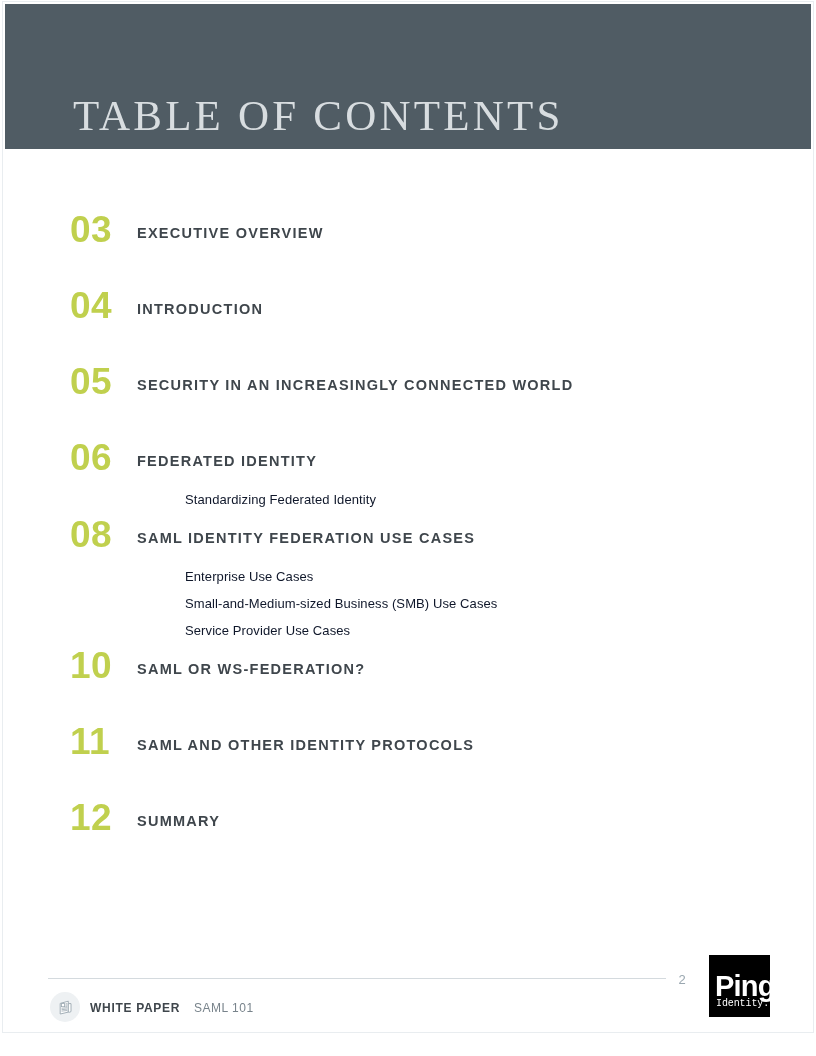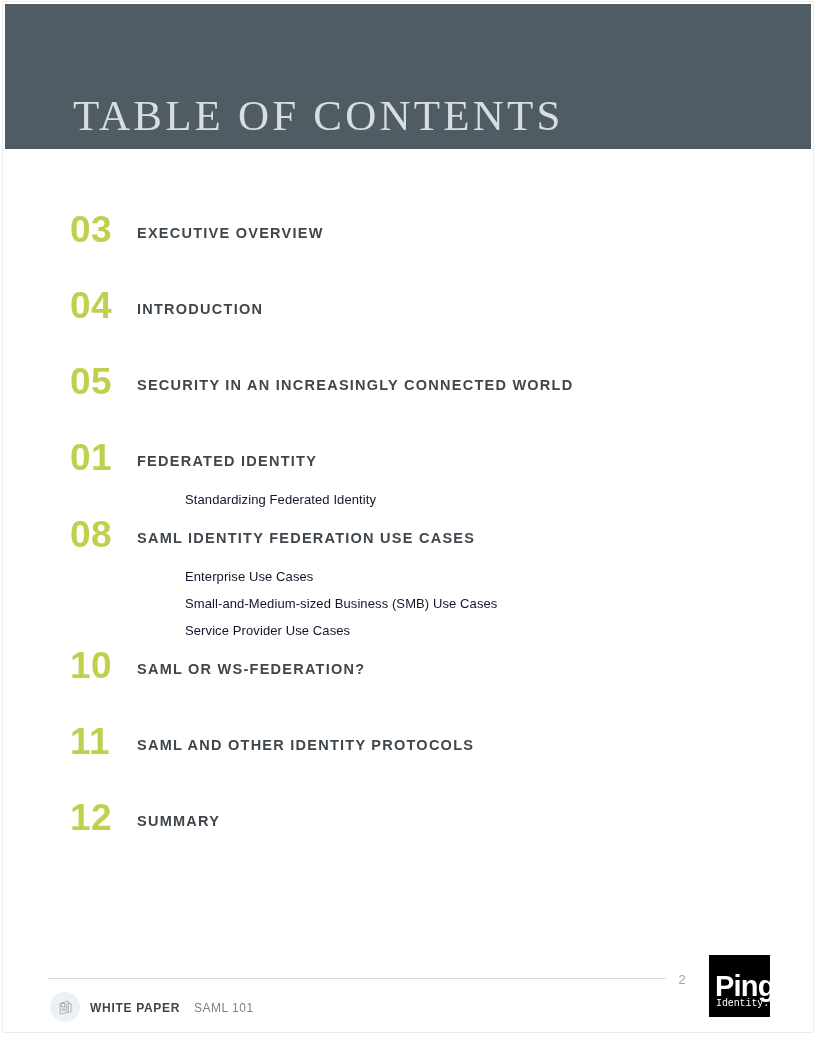--- a/index.html
+++ b/index.html
@@ -200,21 +200,21 @@
     <div class="header-title">TABLE OF CONTENTS</div>
   </div>
 
   <div class="toc" id="toc-container">
       <div class="toc-num" style="top: 66px;">03</div>
       <div class="toc-title" style="top: 75px;">EXECUTIVE OVERVIEW</div>
       <div class="toc-num" style="top: 142px;">04</div>
       <div class="toc-title" style="top: 151px;">INTRODUCTION</div>
       <div class="toc-num" style="top: 218px;">05</div>
       <div class="toc-title" style="top: 227px;">SECURITY IN AN INCREASINGLY CONNECTED WORLD</div>
-      <div class="toc-num" style="top: 294px;">01</div>
+      <div class="toc-num" style="top: 294px;">06</div>
       <div class="toc-title" style="top: 303px;">FEDERATED IDENTITY</div>
       <div class="toc-sub" style="top: 342px;">Standardizing Federated Identity</div>
       <div class="toc-num" style="top: 371px;">08</div>
       <div class="toc-title" style="top: 380px;">SAML IDENTITY FEDERATION USE CASES</div>
       <div class="toc-sub" style="top: 419px;">Enterprise Use Cases</div>
       <div class="toc-sub" style="top: 446px;">Small-and-Medium-sized Business (SMB) Use Cases</div>
       <div class="toc-sub" style="top: 473px;">Service Provider Use Cases</div>
       <div class="toc-num" style="top: 502px;">10</div>
       <div class="toc-title" style="top: 511px;">SAML OR WS-FEDERATION?</div>
       <div class="toc-num" style="top: 578px;">11</div>

